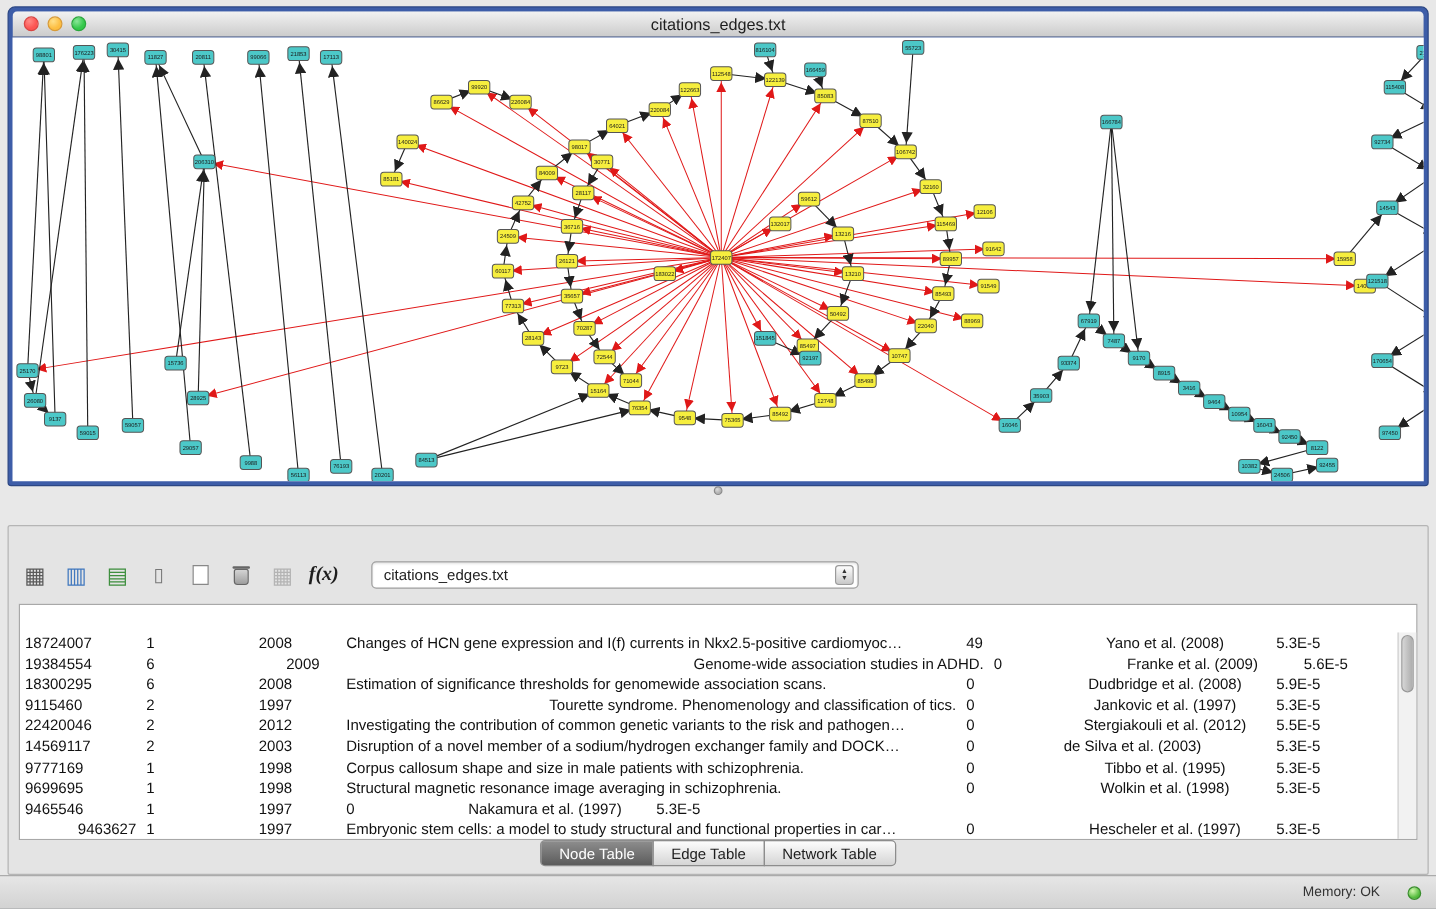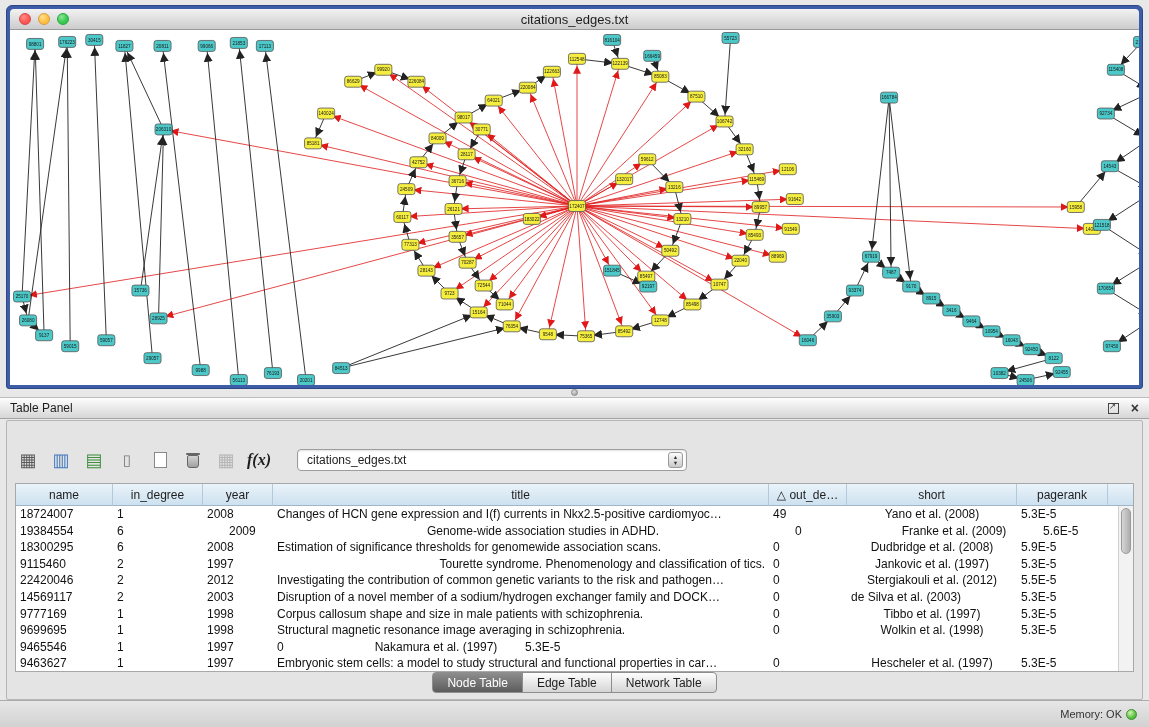--- a/index.html
+++ b/index.html
@@ -98,21 +98,21 @@
     background:linear-gradient(#fdfdfd,#d5d5d5); border:1px solid #8d8d8d; margin-left:-1px; color:#1d1d1d;
   }
   .tab:first-child { border-radius:4px 0 0 4px; margin-left:0; }
   .tab:last-child  { border-radius:0 4px 4px 0; }
   .tab.active { background:linear-gradient(#8d8d8d,#5c5c5c); color:#fff; }
 
   
   .statusbar {
     position:absolute; left:0; bottom:0; width:100%; height:27px;
     background:linear-gradient(#e6e6e6,#d2d2d2); border-top:1px solid #ababab;
-    display:flex; align-items:center; justify-content:flex-end; padding-right:12px; gap:4px;
+    display:flex; align-items:center; justify-content:flex-end; padding-right:12px; gap:22px;
   }
   .statusbar .mem-label { font-size:11px; color:#333; }
   .memdot { width:11px; height:11px; border-radius:50%;
     background:radial-gradient(circle at 35% 30%, #d2f7ae, #53bb3c 65%); border:1px solid #3a8f2d; }
 </style>
 </head>
 <body>
 
 <div class="screen">
 
@@ -739,27 +739,20 @@
           </g>
         </svg>
     </div>
   </div>
 
   <div class="splitter">
       <span class="grip"></span>
     </div>
 
   <div class="table-panel">
-    <div class="panel-header">
-      <span>Table Panel</span>
-      <div class="panel-controls">
-        <span class="float-ic"></span>
-        <span class="close-ic">×</span>
-      </div>
-    </div>
 
     <div class="panel-body">
       <div class="toolbar" id="toolbar">
 
       <div class="tool table-options-icon">▦</div>
           <div class="tool show-columns-icon">▥</div>
           <div class="tool select-rows-icon">▤</div>
           <div class="tool row-height-icon">▯</div>
           <div class="tool new-document-icon">
             <div class="page"></div>
@@ -769,45 +762,35 @@
           </div>
           <div class="tool import-table-icon">▦</div>
           <div class="tool function-icon">f(x)</div>
           <div class="combo">
             <span>citations_edges.txt</span>
             <span class="stepper">▲<br>▼</span>
           </div>
         </div>
 
       <div class="table-wrap">
-        <div class="thead" id="thead">
-            <div class="th" style="width: 97px;">name</div>
-            <div class="th" style="width: 90px;">in_degree</div>
-            <div class="th" style="width: 70px;">year</div>
-            <div class="th" style="width: 496px;">title</div>
-            <div class="th" style="width: 78px;">△ out_de…</div>
-            <div class="th" style="width: 170px;">short</div>
-            <div class="th" style="width: 91px;">pagerank</div>
-            <div class="th fill"></div>
-          </div>
         <div class="tbody" id="tbody">
             <div class="tr">
               <div class="td" style="width: 97px; text-align: left;">18724007</div>
               <div class="td" style="width: 90px; text-align: left;">1</div>
               <div class="td" style="width: 70px; text-align: left;">2008</div>
               <div class="td" style="width: 496px; text-align: left;">Changes of HCN gene expression and I(f) currents in Nkx2.5-positive cardiomyoc…</div>
               <div class="td" style="width: 78px; text-align: left;">49</div>
               <div class="td" style="width: 170px; text-align: center;">Yano et al. (2008)</div>
               <div class="td" style="width: 91px; text-align: left;">5.3E-5</div>
             </div>
             <div class="tr">
               <div class="td" style="width: 97px; text-align: left;">19384554</div>
               <div class="td" style="width: 90px; text-align: left;">6</div>
               <div class="td" style="width: 70px; text-align: left; margin-left: 22px;">2009</div>
-              <div class="td" style="width: 496px; text-align: center;">Genome-wide association studies in ADHD.</div>
+              <div class="td" style="width: 496px; text-align: right;">Genome-wide association studies in ADHD.</div>
               <div class="td" style="width: 78px; text-align: left;">0</div>
               <div class="td" style="width: 170px; text-align: center;">Franke et al. (2009)</div>
               <div class="td" style="width: 91px; text-align: left;">5.6E-5</div>
             </div>
             <div class="tr">
               <div class="td" style="width: 97px; text-align: left;">18300295</div>
               <div class="td" style="width: 90px; text-align: left;">6</div>
               <div class="td" style="width: 70px; text-align: left;">2008</div>
               <div class="td" style="width: 496px; text-align: left;">Estimation of significance thresholds for genomewide association scans.</div>
               <div class="td" style="width: 78px; text-align: left;">0</div>
@@ -840,42 +823,42 @@
               <div class="td" style="width: 78px; text-align: left;">0</div>
               <div class="td" style="width: 170px; ">de Silva et al. (2003)</div>
               <div class="td" style="width: 91px; text-align: left;">5.3E-5</div>
             </div>
             <div class="tr">
               <div class="td" style="width: 97px; text-align: left;">9777169</div>
               <div class="td" style="width: 90px; text-align: left;">1</div>
               <div class="td" style="width: 70px; text-align: left;">1998</div>
               <div class="td" style="width: 496px; text-align: left;">Corpus callosum shape and size in male patients with schizophrenia.</div>
               <div class="td" style="width: 78px; text-align: left;">0</div>
-              <div class="td" style="width: 170px; text-align: center;">Tibbo et al. (1997)</div>
+              <div class="td" style="width: 170px; text-align: center;">Tibbo et al. (1995)</div>
               <div class="td" style="width: 91px; text-align: left;">5.3E-5</div>
             </div>
             <div class="tr">
               <div class="td" style="width: 97px; text-align: left;">9699695</div>
               <div class="td" style="width: 90px; text-align: left;">1</div>
               <div class="td" style="width: 70px; text-align: left;">1998</div>
               <div class="td" style="width: 496px; text-align: left;">Structural magnetic resonance image averaging in schizophrenia.</div>
               <div class="td" style="width: 78px; text-align: left;">0</div>
               <div class="td" style="width: 170px; text-align: center;">Wolkin et al. (1998)</div>
               <div class="td" style="width: 91px; text-align: left;">5.3E-5</div>
             </div>
             <div class="tr">
               <div class="td" style="width: 97px; text-align: left;">9465546</div>
               <div class="td" style="width: 90px; text-align: left;">1</div>
               <div class="td" style="width: 70px; text-align: left;">1997</div>
               <div class="td" style="width: 78px; text-align: left;">0</div>
               <div class="td" style="width: 170px; text-align: center;">Nakamura et al. (1997)</div>
               <div class="td" style="width: 91px; text-align: left;">5.3E-5</div>
             </div>
             <div class="tr">
-              <div class="td" style="width: 97px; text-align: left;">9463627</div>
+              <div class="td" style="width: 97px; text-align: right;">9463627</div>
               <div class="td" style="width: 90px; text-align: left;">1</div>
               <div class="td" style="width: 70px; text-align: left;">1997</div>
               <div class="td" style="width: 496px; text-align: left;">Embryonic stem cells: a model to study structural and functional properties in car…</div>
               <div class="td" style="width: 78px; text-align: left;">0</div>
               <div class="td" style="width: 170px; text-align: center;">Hescheler et al. (1997)</div>
               <div class="td" style="width: 91px; text-align: left;">5.3E-5</div>
             </div>
           </div>
         <div class="vscroll">
             <div class="thumb"></div>

